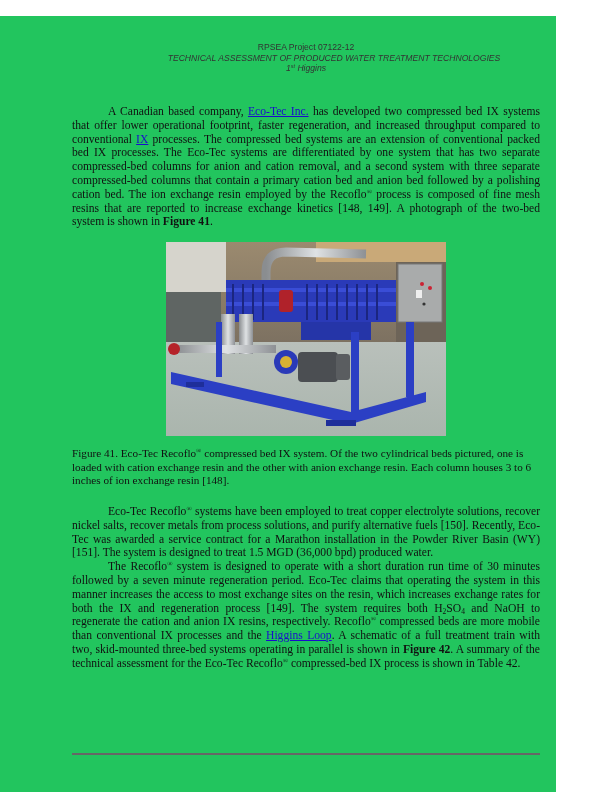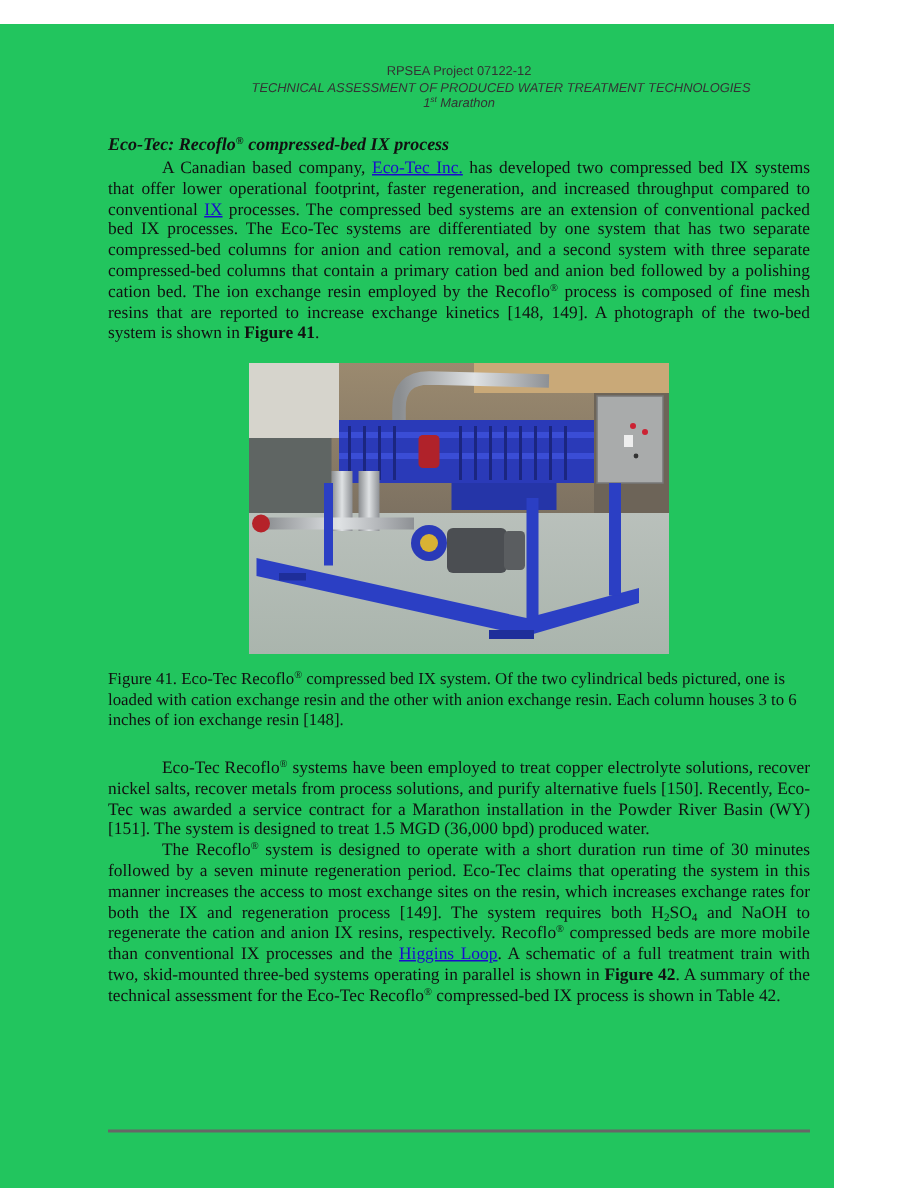--- a/index.html
+++ b/index.html
@@ -28,23 +28,22 @@
   .footer-rule { position: absolute; left: 72px; top: 737px; width: 468px; height: 1.5px; background: #666; }
   .page-number { position: absolute; left: 0; width: 612px; top: 746px; text-align: center; font-family: "Liberation Serif", serif; font-size: 11.5px; color: #111; margin-top: 40px; }
 </style>
 </head>
 <body>
 
 <div class="page">
 
   <div class="hdr hdr1">RPSEA Project 07122-12</div>
   <div class="hdr hdr2">TECHNICAL ASSESSMENT OF PRODUCED WATER TREATMENT TECHNOLOGIES</div>
-  <div class="hdr hdr3"><span>1</span><sup>st</sup><span> Marathon</span></div>
+  <div class="hdr hdr3"><span>1</span><sup>st</sup><span> Higgins</span></div>
 
-  <div class="heading"><span>Eco-Tec: Recoflo</span><sup>®</sup><span> compressed-bed IX process</span></div>
 
   <div class="body-text para1">
     <p class="indent"><span>A Canadian based company, </span><a class="lnk" href="#">Eco-Tec Inc.</a><span> has developed two compressed bed IX systems that offer lower operational footprint, faster regeneration, and increased throughput compared to conventional </span><a class="lnk" href="#">IX</a><span> processes. The compressed bed systems are an extension of conventional packed bed IX processes. The Eco-Tec systems are differentiated by one system that has two separate compressed-bed columns for anion and cation removal, and a second system with three separate compressed-bed columns that contain a primary cation bed and anion bed followed by a polishing cation bed. The ion exchange resin employed by the Recoflo</span><sup>®</sup><span> process is composed of fine mesh resins that are reported to increase exchange kinetics [148, 149]. A photograph of the two-bed system is shown in </span><b>Figure 41</b><span>.</span></p>
   </div>
 
   <div class="photo" title="Photograph of Eco-Tec Recoflo compressed bed IX skid system with blue frame, pump motor, control panel and two cylindrical beds">
     <svg width="280" height="194" viewBox="0 0 280 194">
       <defs>
         <linearGradient id="floor" x1="0" y1="0" x2="0" y2="1">
           <stop offset="0" stop-color="#b9c0bb"></stop>

